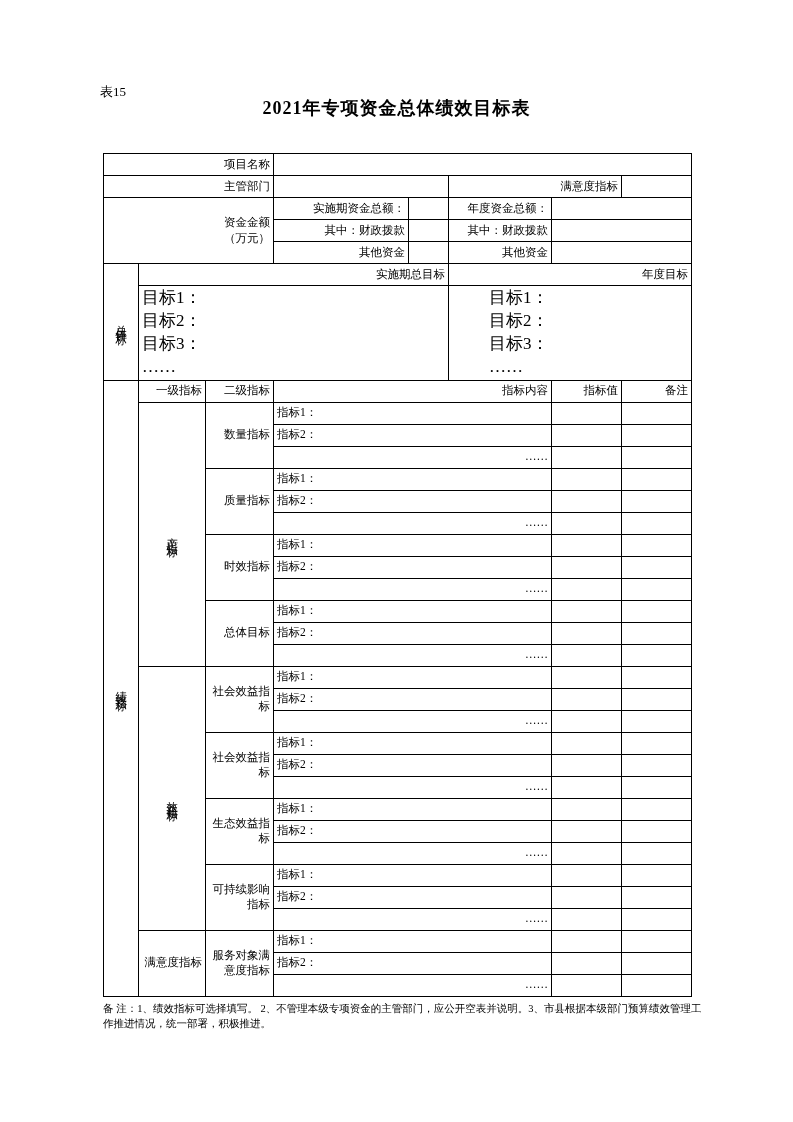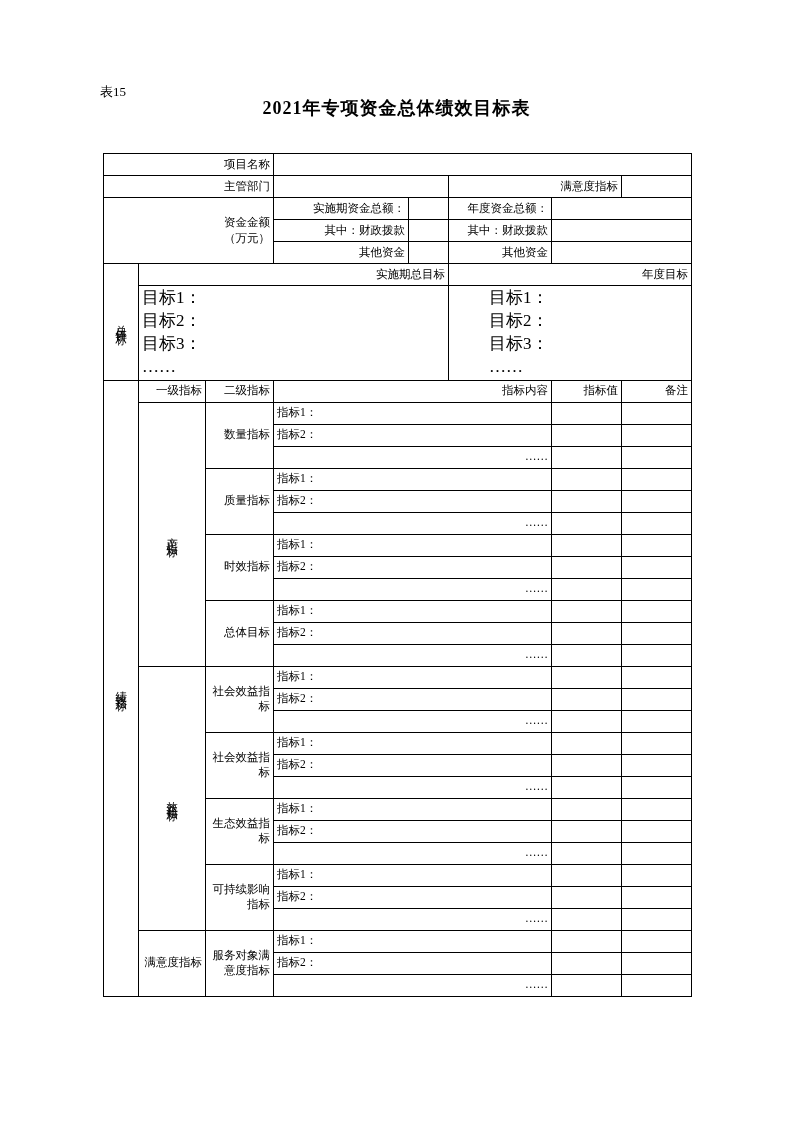--- a/index.html
+++ b/index.html
@@ -354,14 +354,15 @@
       <tr>
         <td class="c" colspan="4">……</td>
         <td></td>
         <td></td>
       </tr>
 
     </tbody>
       </table>
   </div>
 
+  <div class="notes">备  注：1、绩效指标可选择填写。   2、不管理本级专项资金的主管部门，应公开空表并说明。3、市县根据本级部门预算绩效管理工作推进情况，统一部署，积极推进。</div>
 
 </div>
 
 </body></html>

